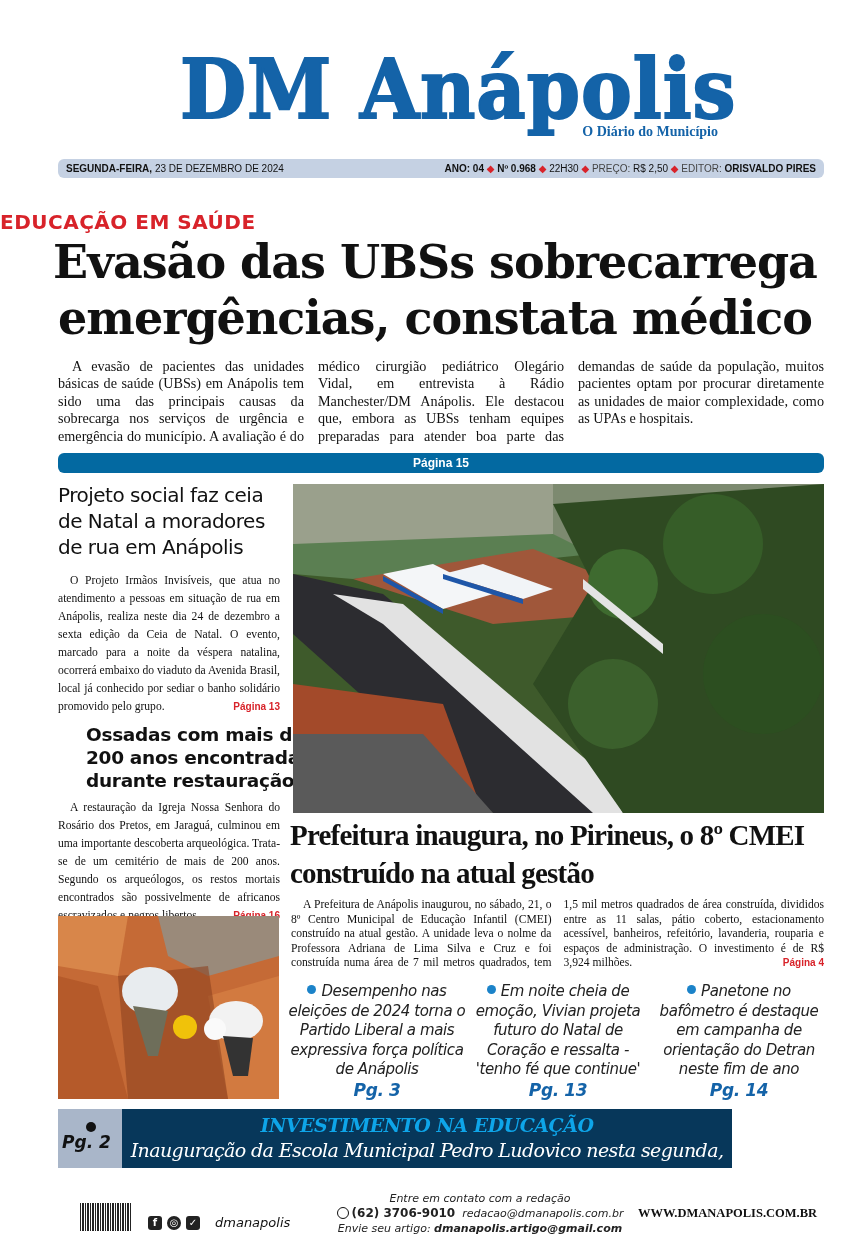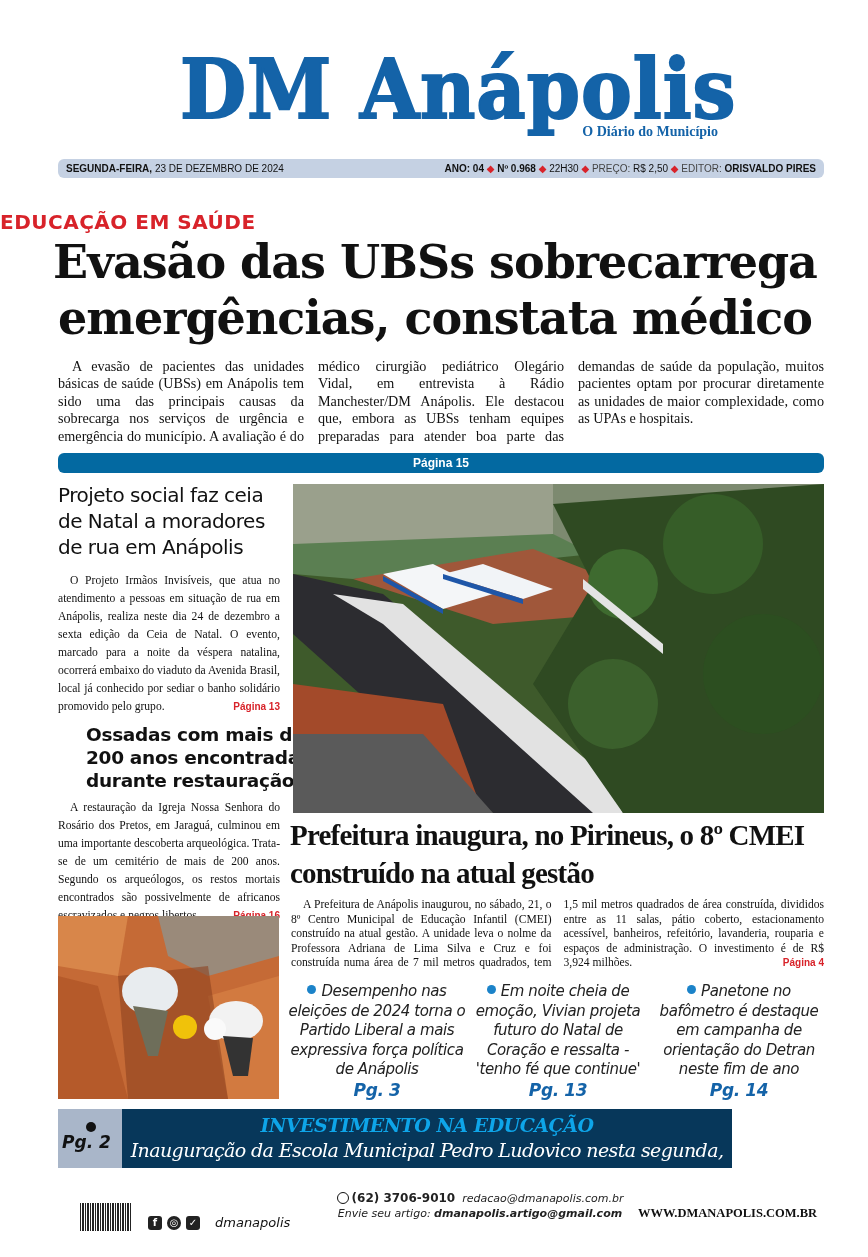--- a/index.html
+++ b/index.html
@@ -178,20 +178,21 @@
 </div>
 
 <div class="abs barcode"></div>
 <div class="abs social">
   <span class="soc-ic">f</span>
   <span class="soc-ic round">◎</span>
   <span class="soc-ic">✓</span>
 </div>
 <div class="abs handle">dmanapolis</div>
 <div class="abs contact">
+  <div class="it">Entre em contato com a redação</div>
   <div>
     <span class="wa"></span><span class="phone">(62) 3706-9010</span>
     &nbsp;<span class="it">redacao@dmanapolis.com.br</span>
   </div>
   <div class="it">
     <span>Envie seu artigo:</span>
     <b>dmanapolis.artigo@gmail.com</b>
   </div>
 </div>
 <div class="abs website">WWW.DMANAPOLIS.COM.BR</div>

